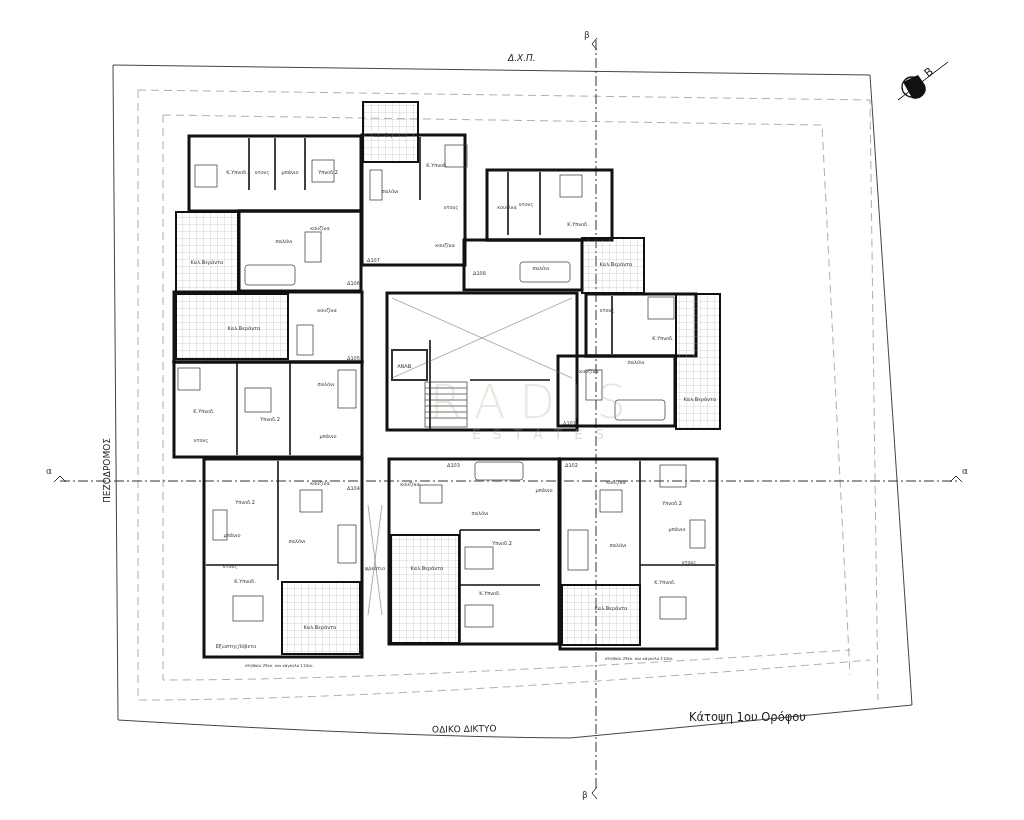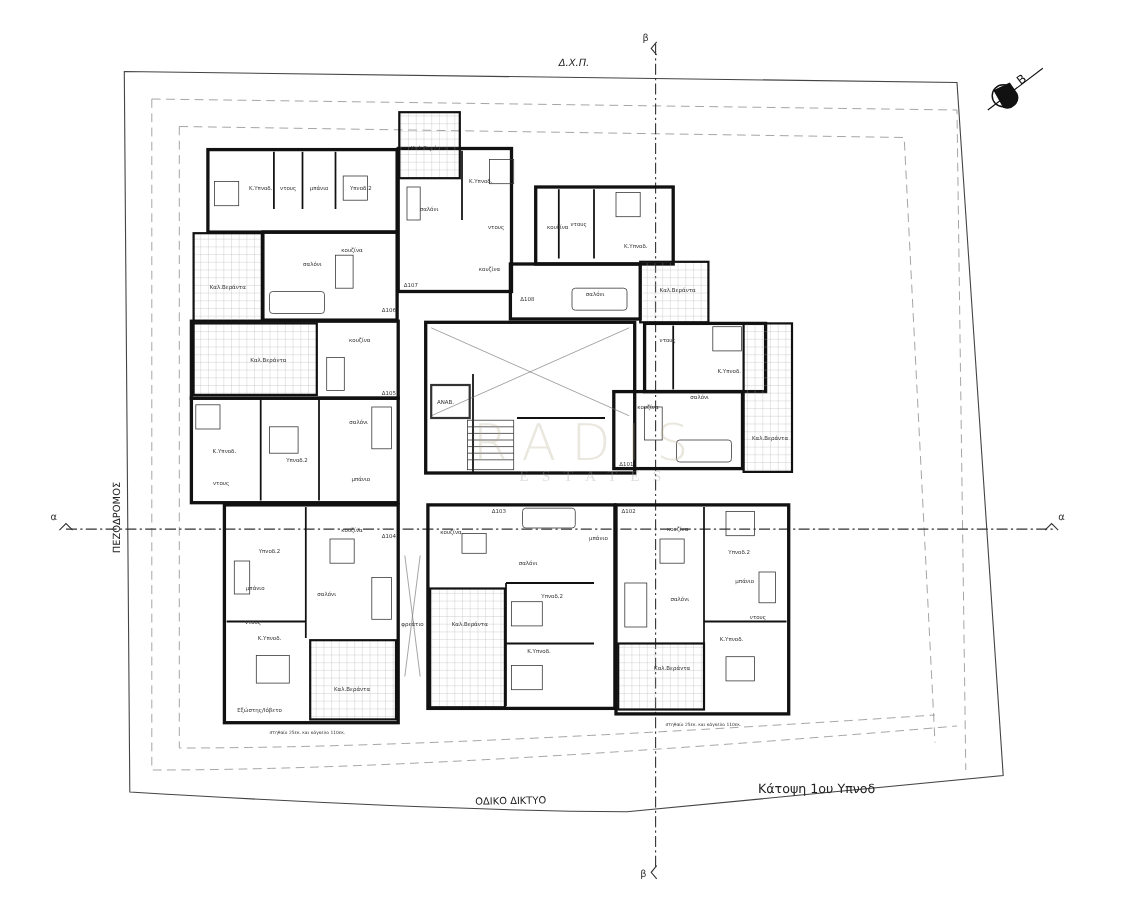--- a/index.html
+++ b/index.html
@@ -159,29 +159,29 @@
     <rect x="660" y="465" width="26" height="22"></rect>
     <rect x="660" y="597" width="26" height="22"></rect>
     <rect x="690" y="520" width="15" height="28"></rect>
     <rect x="213" y="510" width="14" height="30"></rect>
   </g>
 </svg>
 
 <div class="lbl site" style="left:508px; top:53px;font-style:italic;">Δ.Χ.Π.</div>
 <div class="lbl site" style="left:432px; top:724px; transform:rotate(-1deg);">ΟΔΙΚΟ ΔΙΚΤΥΟ</div>
 <div class="lbl site vert" style="left:102px; top:438px;">ΠΕΖΟΔΡΟΜΟΣ</div>
-<div class="lbl title" style="left:689px; top:710px;">Κάτοψη 1ου Υπνοδ</div>
+<div class="lbl title" style="left:689px; top:710px;">Κάτοψη 1ου Ορόφου</div>
 
 <div class="lbl marker" style="left:46px; top:466px;">α</div>
 <div class="lbl marker" style="left:962px; top:466px;">α</div>
 <div class="lbl marker" style="left:584px; top:30px;">β</div>
 <div class="lbl marker" style="left:582px; top:790px;">β</div>
 
 <div class="wm1" style="left:430px; top:375px;">RADIS</div>
-<div class="wm2" style="left:472px; top:426px;font-family:Liberation Serif, serif;">ESTATES</div>
+<div class="wm2" style="left:472px; top:426px;">ESTATES</div>
 
 <div class="apt" style="left:563px; top:420px;">Δ101</div>
 <div class="apt" style="left:565px; top:462px;">Δ102</div>
 <div class="apt" style="left:447px; top:462px;">Δ103</div>
 <div class="apt" style="left:347px; top:485px;">Δ104</div>
 <div class="apt" style="left:347px; top:355px;">Δ105</div>
 <div class="apt" style="left:347px; top:280px;">Δ106</div>
 <div class="apt" style="left:367px; top:257px;">Δ107</div>
 <div class="apt" style="left:473px; top:270px;">Δ108</div>
 

